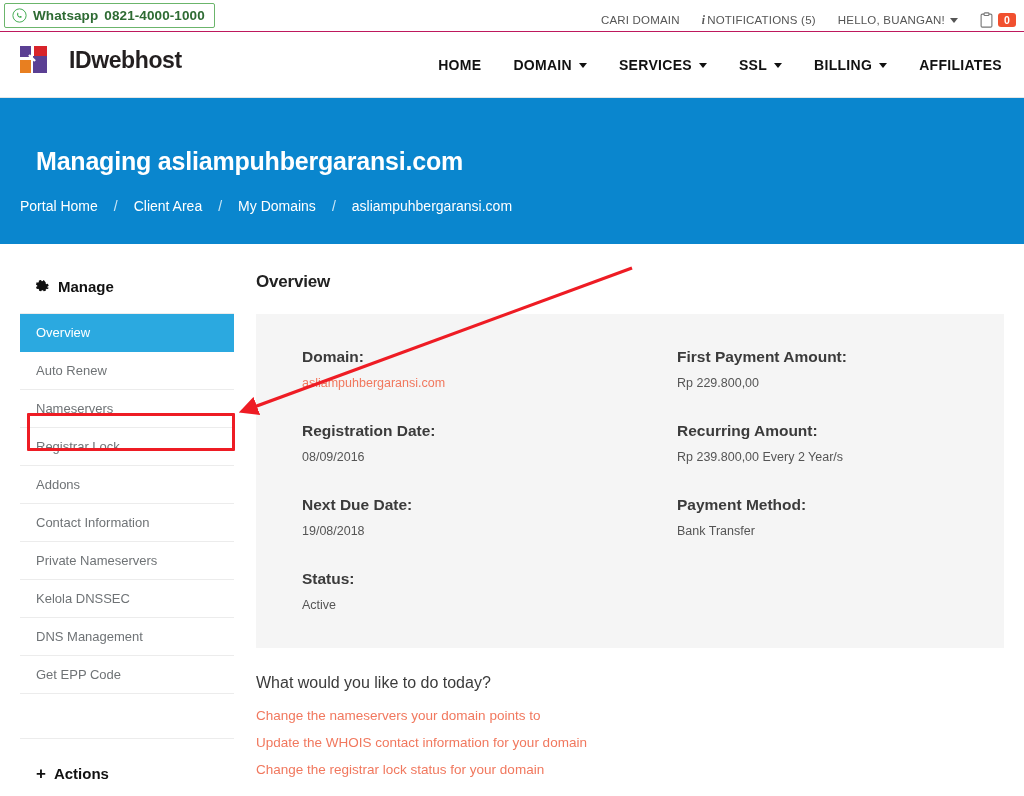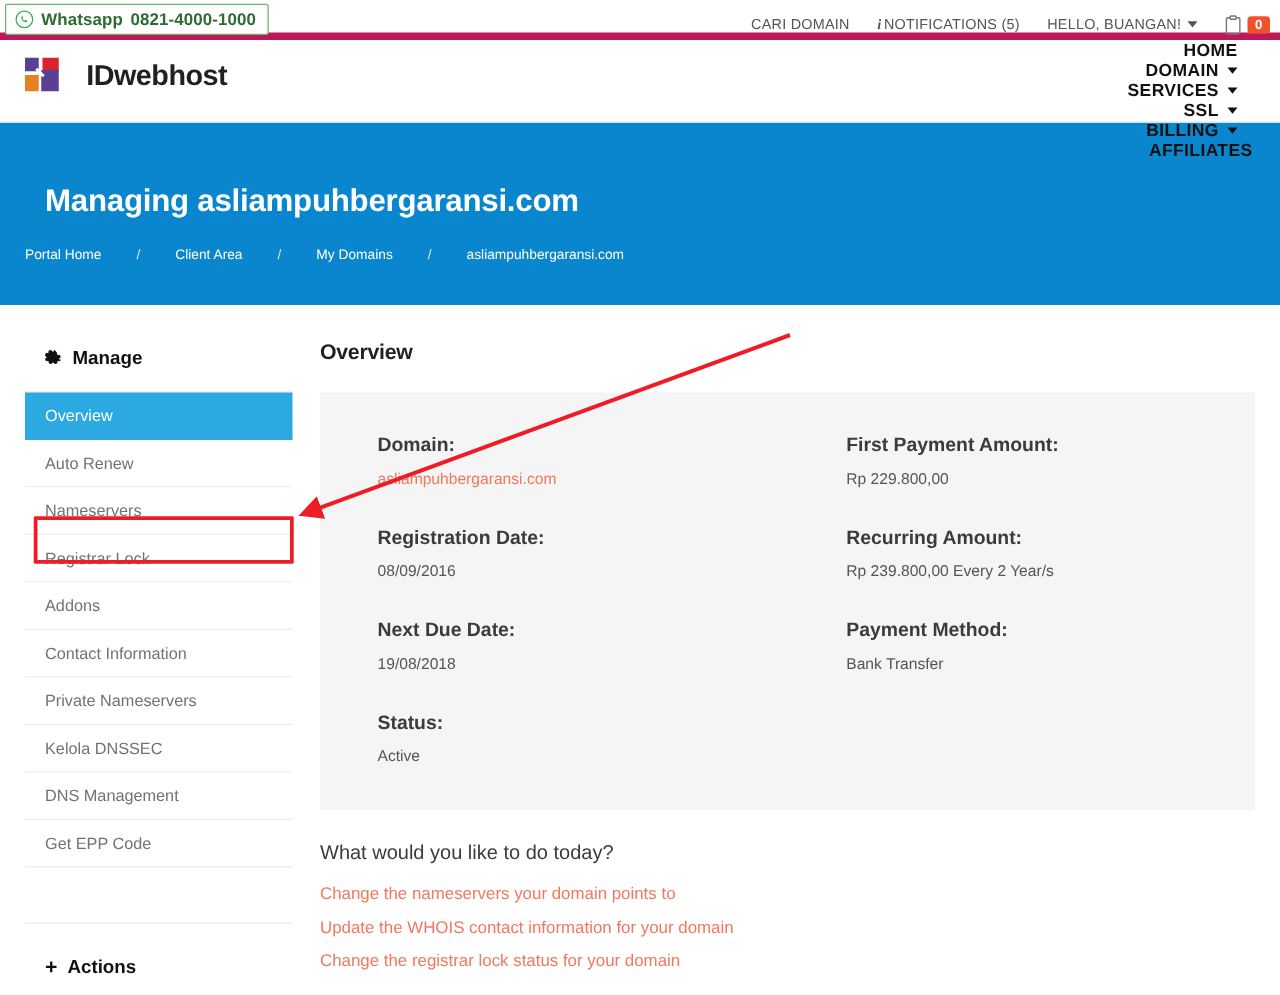--- a/index.html
+++ b/index.html
@@ -11,21 +11,21 @@
     font-family: "Liberation Sans", sans-serif;
     color: #444;
   }
   .page { position: relative; width: 1024px; height: 796px; overflow: hidden; }
 
   
   .topbar {
     position: relative;
     height: 32px;
     background: #ffffff;
-    border-bottom: 6px solid #be185d;
+    border-bottom: 1px solid #be185d;
   }
   .wa-badge {
     position: absolute;
     left: 4px; top: 3px;
     height: 25px;
     display: flex; align-items: center; gap: 6px;
     padding: 0 9px 0 7px;
     border: 1px solid #6bb56b;
     border-radius: 2px;
     background: #fff;
@@ -66,36 +66,36 @@
     background:#fff;
     border-bottom: 1px solid #e6e6e6;
   }
   .brand { position:absolute; left:20px; top:14px; display:flex; align-items:center; gap:21px; }
   .logo-mark { width:28px; height:28px; position:relative; }
   .logo-text { font-size:23px; font-weight:700; color:#231f20; letter-spacing:-0.4px; }
   .logo-text .id { font-weight:700; }
 
   .mainnav {
     position:absolute; right:18px; top:0; height:66px;
-    display:flex; align-items:flex-end; gap:0;
-    font-size:14px; font-weight:700; color:#111; letter-spacing:.3px;flex-direction:column;
+    display:flex; align-items:center; gap:0;
+    font-size:14px; font-weight:700; color:#111; letter-spacing:.3px;
   }
   .mainnav .item { padding:0 16px; display:flex; align-items:center; gap:7px; white-space:nowrap; cursor:pointer;}
   .mainnav .item:last-child { padding-right:4px; }
   .ncaret { width:0;height:0;border-left:4px solid transparent;border-right:4px solid transparent;border-top:5px solid #111; }
 
   
   .hero {
     background:#0a86ce;
     height:146px;
     padding: 33px 0 0 20px;
     color:#fff;
   }
   .hero h1 { margin:16px; font-size:25px; font-weight:700; letter-spacing:-0.2px; }
-  .crumbs { margin-top:22px; font-size:11px; display:flex; align-items:flex-start; gap:16px; color:#fff; }
+  .crumbs { margin-top:22px; font-size:14px; display:flex; align-items:flex-start; gap:4px; color:#fff; }
   .crumbs a { color:#fff; text-decoration:none; }
   .crumbs .sep { padding:0 12px; color:#cbe7f7; }
   .crumbs .cur { color:#ffffff; }
 
   
   .content { position:relative; display:flex; padding: 28px 10px 0 20px; gap:0; }
 
   
   .sidebar { width:214px; flex:0 0 214px; }
   .panel-head {

